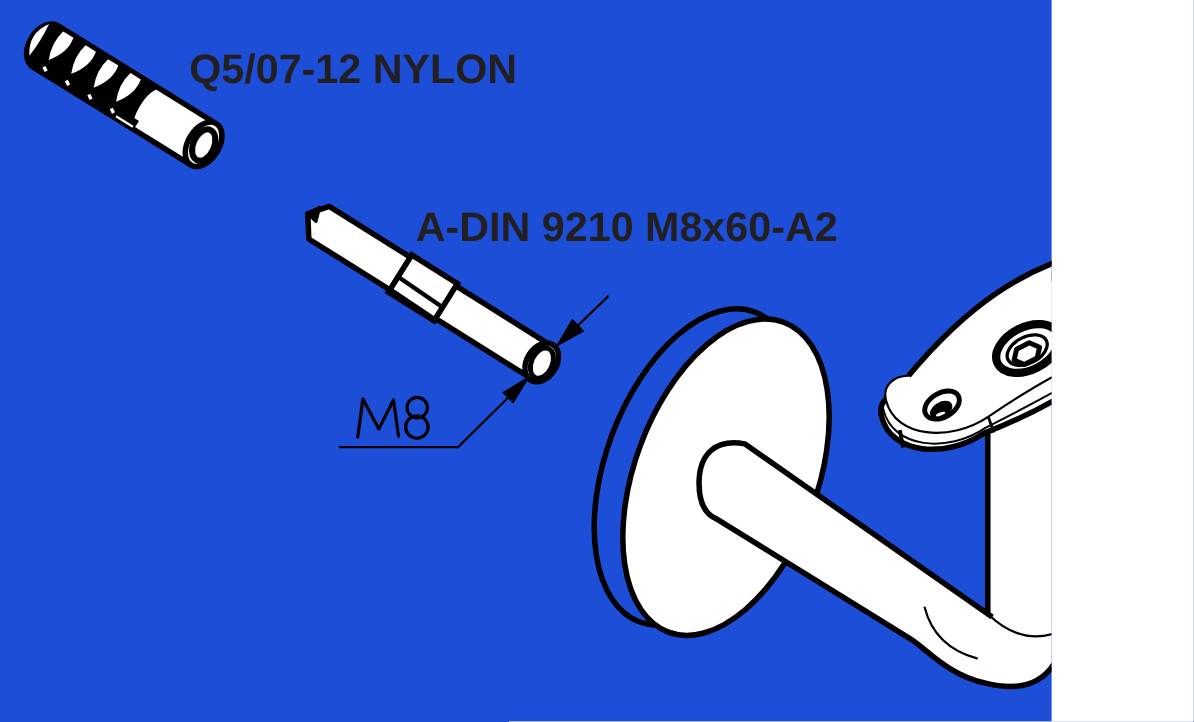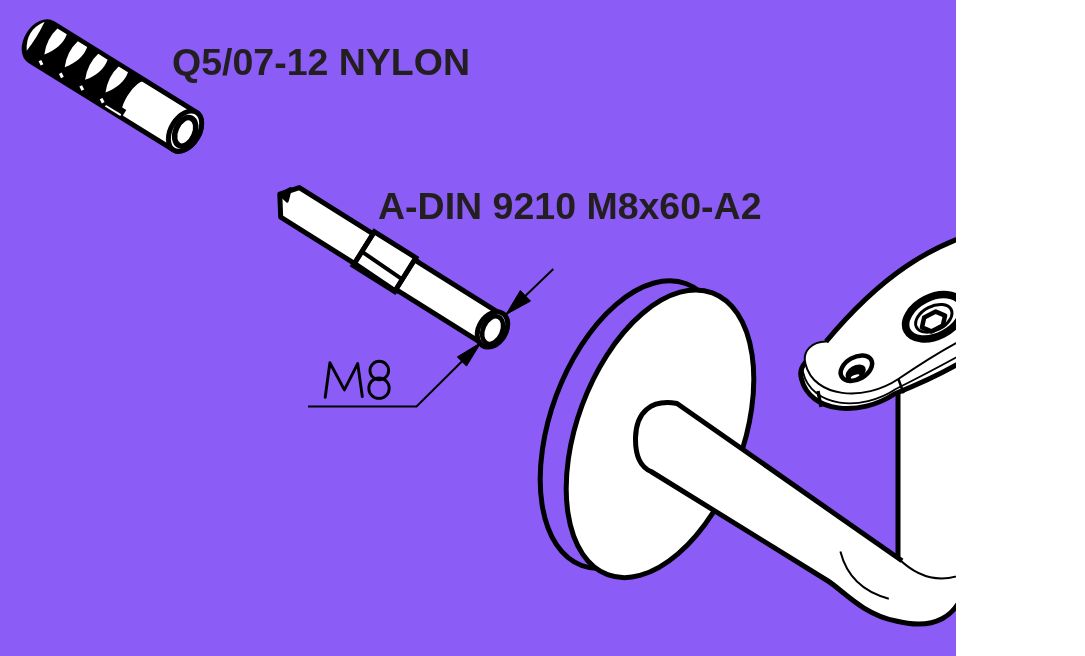--- a/index.html
+++ b/index.html
@@ -1,16 +1,16 @@
 <!DOCTYPE html>
 <html><head>
 <meta charset="utf-8">
 <style>
   html,body{margin:0;padding:0;background:#fff;}
-  .page{position:relative;width:956px;height:656px;background:#8b5cf6;overflow:hidden;}
+  .page{position:relative;width:956px;height:656px;background:#1d4ed8;overflow:hidden;}
   svg{position:absolute;left:0;top:0;}
   text{font-family:"Liberation Sans",sans-serif;font-weight:bold;fill:#231f20;}
 </style>
 </head>
 <body>
 <div class="page">
 <svg width="1085" height="656" viewBox="0 0 1085 656">
 
   <g stroke="#000" fill="none" stroke-width="5">
 

